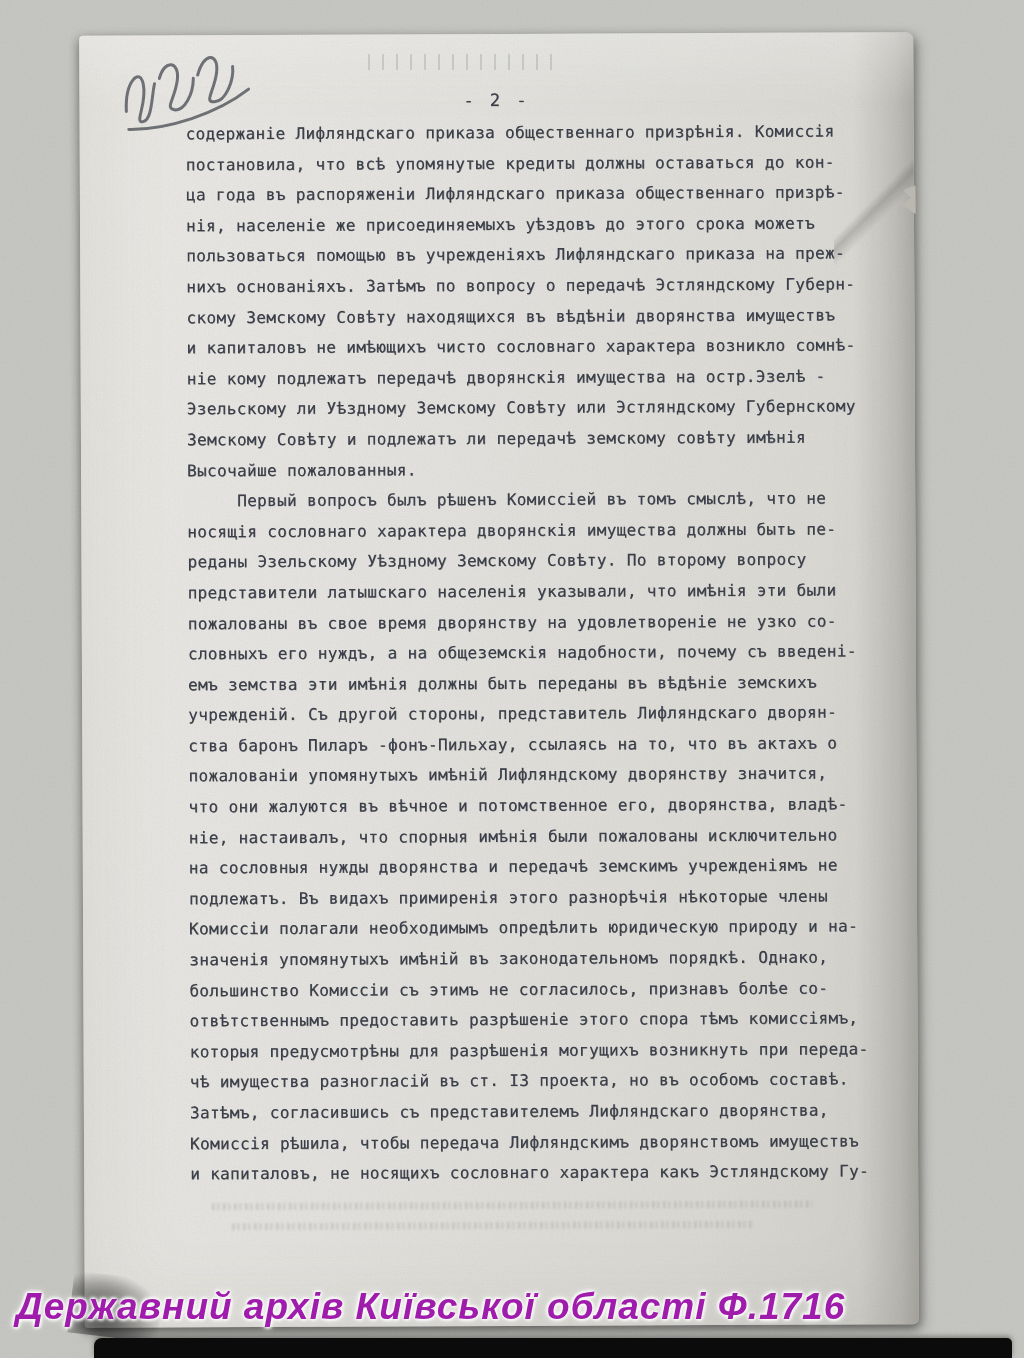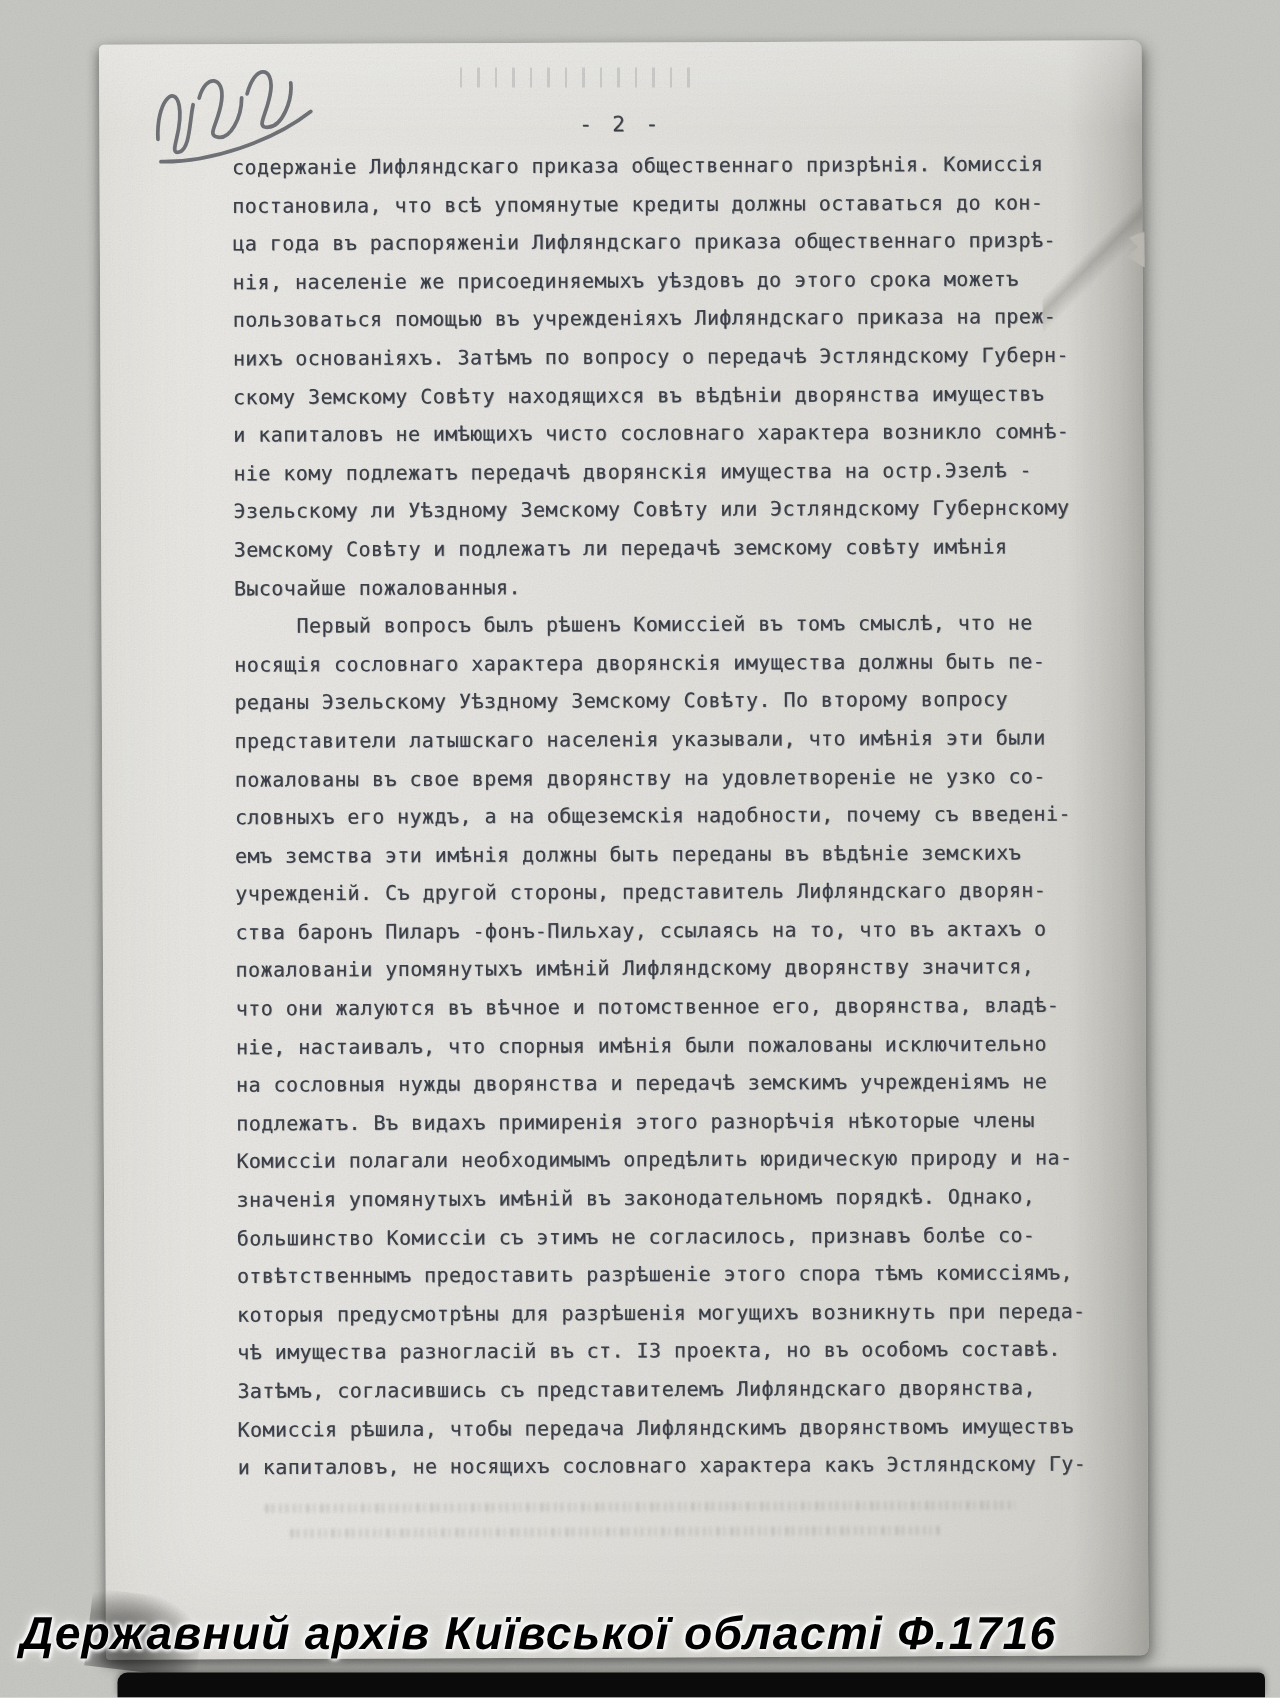--- a/index.html
+++ b/index.html
@@ -87,21 +87,21 @@
     background:#0b0b0b;border-radius:8px 5px 0 0;
     box-shadow:0 -2px 5px rgba(0,0,0,.35);
   }
 
   
   .watermark{
     position:absolute;left:16px;top:1286px;
     font-family:"Liberation Sans","DejaVu Sans",sans-serif;
     font-weight:bold;font-style:italic;
     font-size:37px;letter-spacing:1px;white-space:nowrap;
-    color:#000000;
+    color:#a21caf;
     text-shadow:0 0 4px #fff,0 0 4px #fff,1px 1px 3px #fff,-1px -1px 3px #fff,0 0 9px rgba(255,255,255,.95);
   }
 
   
   .grain{position:absolute;inset:0;opacity:.13;mix-blend-mode:multiply;pointer-events:none;}
 </style>
 </head>
 <body>
 
 <div class="stage">

